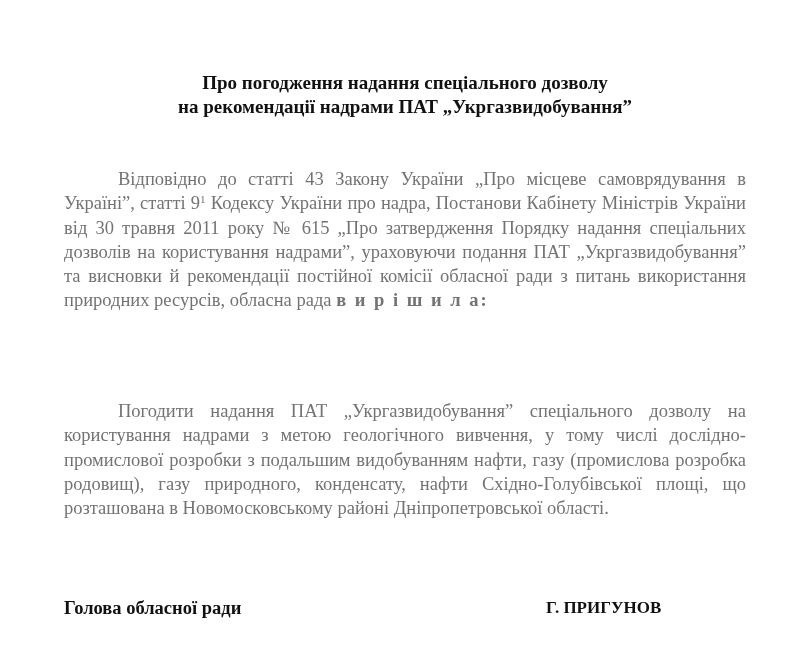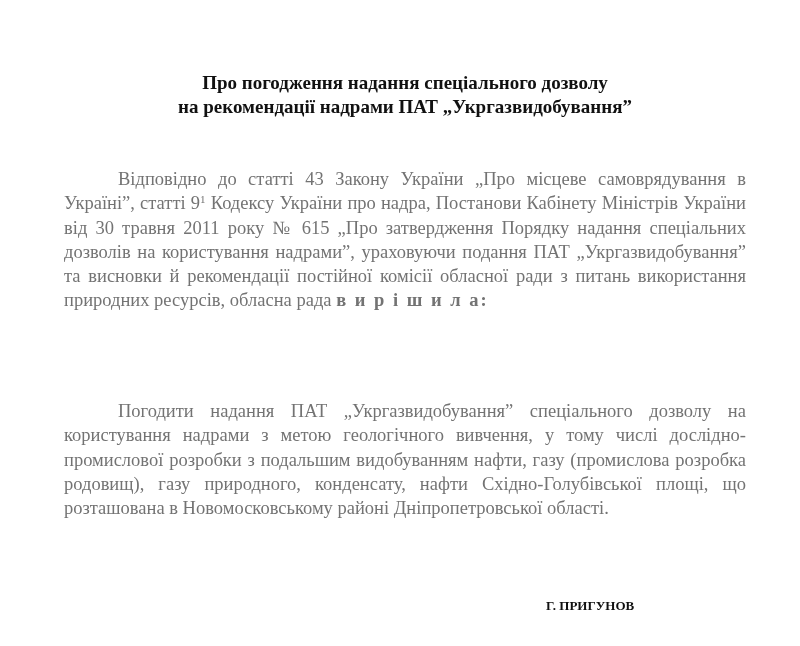--- a/index.html
+++ b/index.html
@@ -55,33 +55,34 @@
       top: 582px;
       font-weight: bold;
       font-size: 18.5px;
       color: #111;
     }
     .sig-right {
       position: absolute;
       left: 546px;
       top: 582px;
       font-weight: bold;
-      font-size: 13px;
+      font-size: 17px;
       color: #111;
     }
   </style>
 </head>
 <body>
 
 <div class="page">
 
   <div class="title">
     <span>Про погодження  надання спеціального дозволу</span>
     <span>на рекомендації надрами  ПАТ „Укргазвидобування”</span>
   </div>
 
   <div class="para p1"><span>Відповідно до статті 43 Закону України „Про місцеве самоврядування в Україні”, статті 9</span><sup>1</sup><span> Кодексу України про надра, Постанови Кабінету Міністрів України від 30 травня 2011 року № 615 „Про затвердження Порядку надання спеціальних дозволів на користування надрами”, ураховуючи подання ПАТ „Укргазвидобування” та висновки й рекомендації постійної комісії обласної ради з питань використання природних ресурсів, обласна рада </span><span class="bold-spaced">в и р і ш и л а:</span></div>
 
   <div class="para p2">Погодити надання ПАТ „Укргазвидобування” спеціального дозволу на користування надрами з метою геологічного вивчення, у тому числі дослідно-промислової розробки з подальшим видобуванням нафти, газу (промислова розробка родовищ), газу природного, конденсату, нафти Східно-Голубівської площі, що розташована в Новомосковському районі Дніпропетровської області.</div>
 
+  <div class="sig-left">Голова обласної ради</div>
   <div class="sig-right">Г. ПРИГУНОВ</div>
 
 </div>
 
 </body></html>

